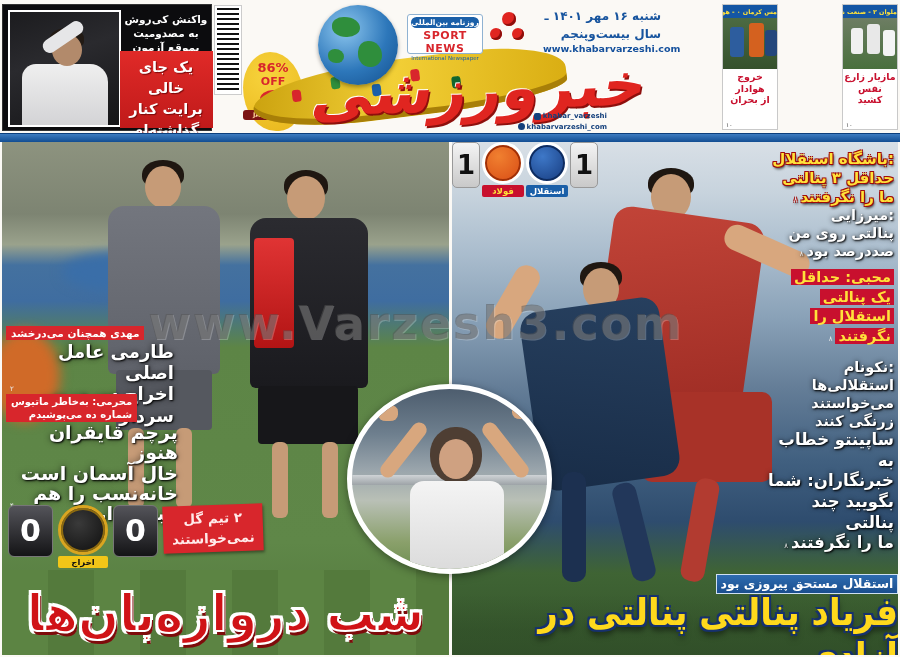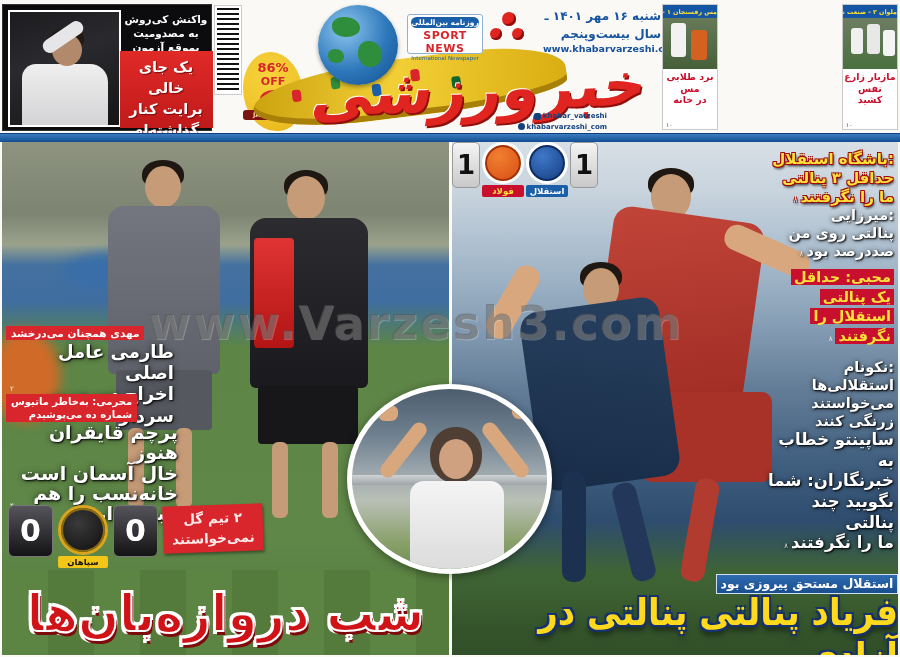--- a/index.html
+++ b/index.html
@@ -201,29 +201,30 @@
       <div class="panel-photo" style="background:linear-gradient(180deg,#6d7d63,#49703d);">
         <span class="pshape" style="left:8px;top:10px;width:12px;height:26px;background:#f0f0f0;"></span>
         <span class="pshape" style="left:24px;top:6px;width:13px;height:30px;background:#e8e8e8;"></span>
         <span class="pshape" style="left:40px;top:12px;width:12px;height:26px;background:#f4f4f4;"></span>
       </div>
       <div class="panel-caption rtl pre">مازیار زارع
 نفس
 کشید</div>
       <div class="panel-page">۱۰</div>
     </div>
-    <div class="panel abs" style="left:662px;">
-      <div class="panel-header rtl">مس رفسنجان ۱ - تراکتور ۰</div>
-      <div class="panel-photo" style="background:linear-gradient(180deg,#667a58,#46603a);">
-        <span class="pshape" style="left:8px;top:5px;width:15px;height:34px;background:#f2f2f2;"></span>
-        <span class="pshape" style="left:28px;top:12px;width:16px;height:30px;background:#d4611f;"></span>
-      </div>
-      <div class="panel-caption rtl pre">برد طلایی
-مس
-در خانه</div>
+    <div class="panel abs" style="left:722px;">
+      <div class="panel-header rtl">مس کرمان ۰ - هوادار ۱</div>
+      <div class="panel-photo" style="background:linear-gradient(180deg,#4c6b43,#35512c);">
+        <span class="pshape" style="left:7px;top:9px;width:14px;height:30px;background:#2d5d9e;"></span>
+        <span class="pshape" style="left:26px;top:5px;width:15px;height:34px;background:#d4611f;"></span>
+        <span class="pshape" style="left:42px;top:12px;width:12px;height:26px;background:#24477c;"></span>
+      </div>
+      <div class="panel-caption rtl pre">خروج
+هوادار
+از بحران</div>
       <div class="panel-page">۱۰</div>
     </div>
   </div>
 
   <div id="bluebar" class="abs"></div>
 
   <div id="photo-left" class="abs">
     <div class="blurblob" style="left:-12px;top:188px;width:70px;height:92px;background:#d06a28;"></div>
     <div class="blurblob" style="left:60px;top:110px;width:120px;height:40px;background:#3a6ea8;"></div>
 
@@ -251,21 +252,21 @@
     <div id="l-story2" class="abs rtl pre">پرچم قایقران هنوز
 خال آسمان است
 خانه‌نسب را هم
 قبول دارم</div>
     <div id="l-page2" class="abs">۴</div>
 
     <div id="l-scorestrip" class="abs">
       <div class="score-chip-dark">0</div>
       <div class="team-block">
         <div class="club-circle" style="width:50px;height:50px;background:radial-gradient(circle at 40% 35%,#3a3a3a,#0c0c0c);border:3px solid #d9a520;box-shadow:inset 0 0 0 2px #8c6a10;"></div>
-        <div class="team-label rtl" style="background:#f2c618;color:#111;">سپاهان</div>
+        <div class="team-label rtl" style="background:#f2c618;color:#111;">اخراج</div>
       </div>
       <div class="score-chip-dark">0</div>
       <div id="l-note" class="rtl pre">۲ تیم گل
 نمی‌خواستند</div>
     </div>
 
     <div id="l-headline" class="abs">
       <div id="l-headline-text" class="rtl nosel">شب دروازه‌بان‌ها</div>
     </div>
   </div>

